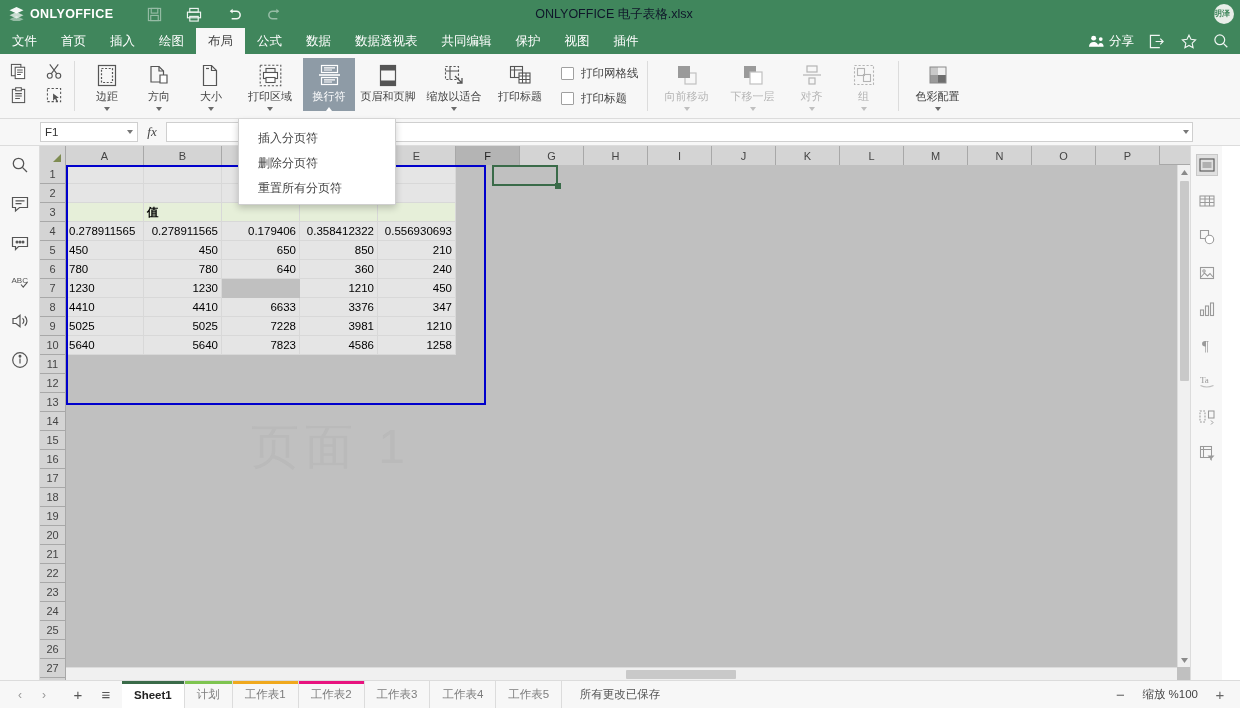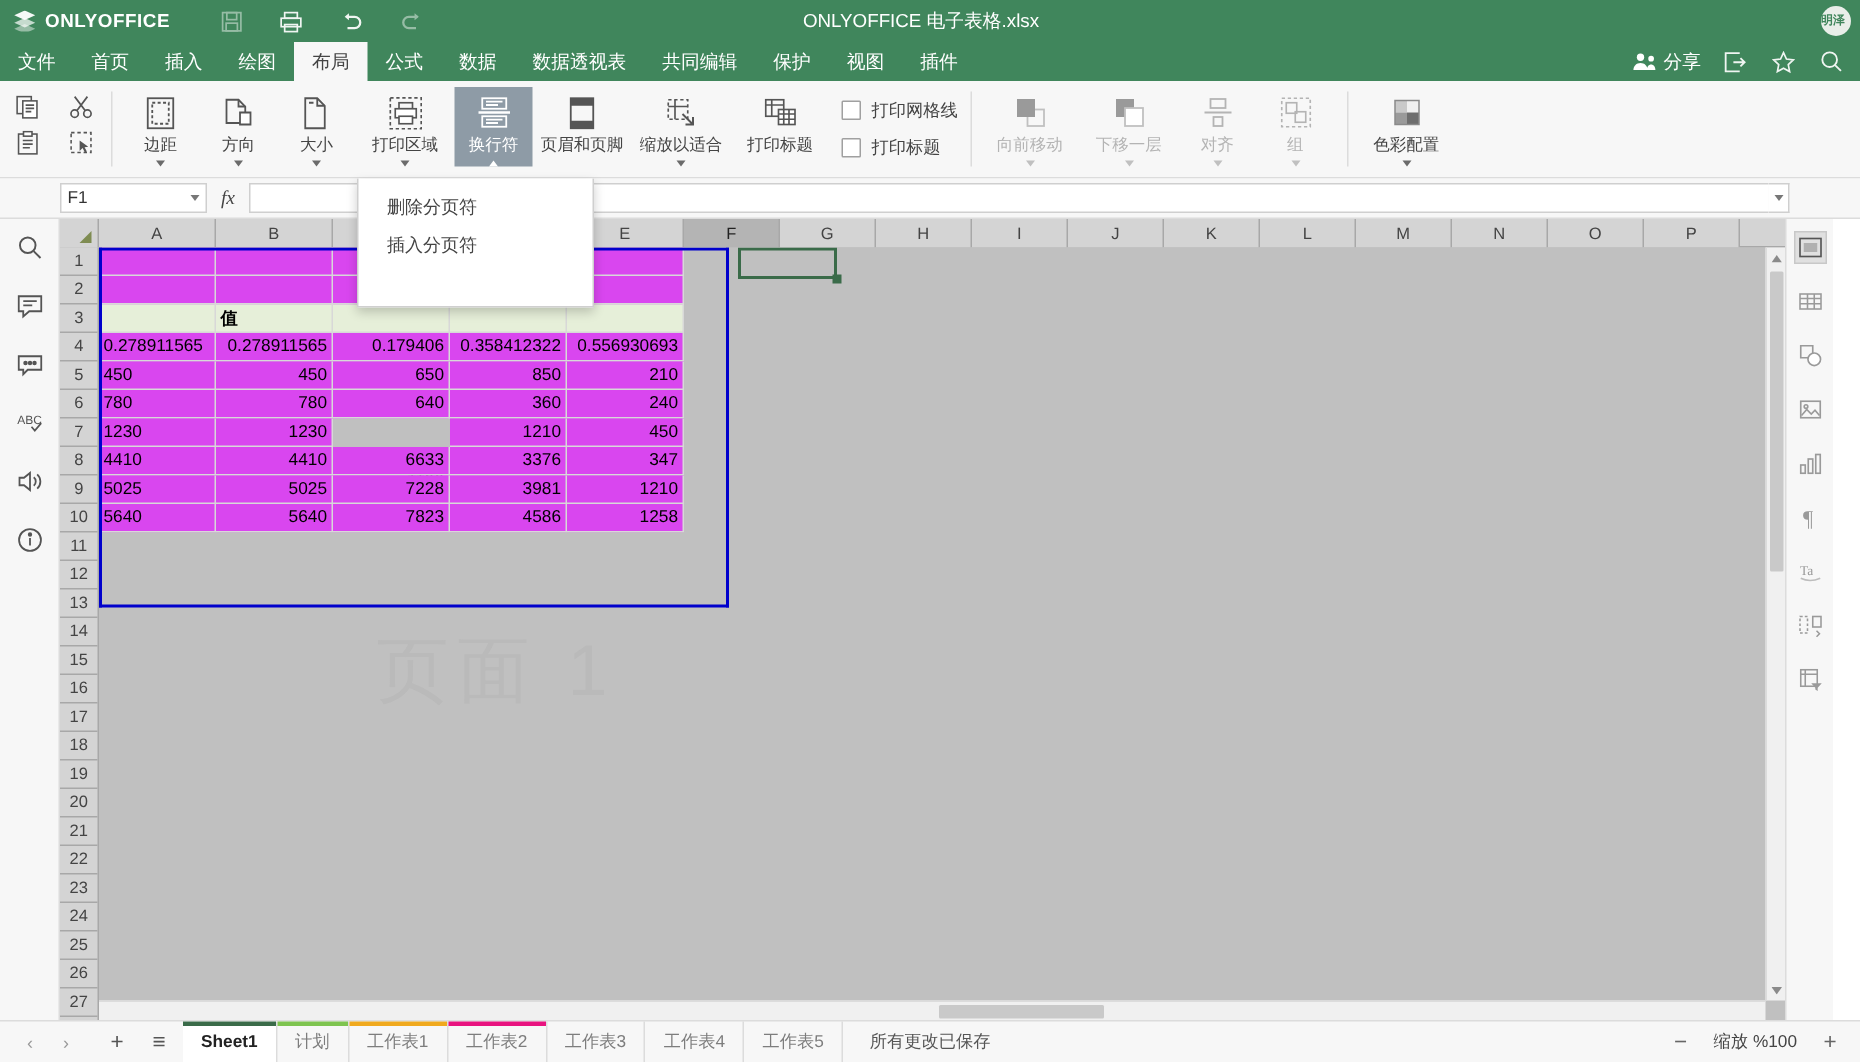--- a/index.html
+++ b/index.html
@@ -17,21 +17,21 @@
     position:absolute; left:0; top:0; width:1240px; height:28px;
     background:#40865c; display:flex; align-items:center;
   }
   .brand { display:flex; align-items:center; gap:6px; padding-left:9px; }
   .brand-logo { width:15px; height:14px; position:relative; }
   .brand-name { color:#ffffff; font-size:12.5px; font-weight:bold; letter-spacing:.4px; }
   .tb-icons { display:flex; align-items:center; gap:22px; margin-left:32px; }
   .tb-ic { width:18px; height:18px; opacity:.92; display:flex; align-items:center; justify-content:center; }
   .tb-ic.dim { opacity:.45; }
   .doc-title {
-    position:absolute; left:0; right:12px; text-align:center; color:#ffffff;
+    position:absolute; left:0; right:12px; text-align:center; color:#0f172a;
     font-size:12.5px; line-height:28px; pointer-events:none;
   }
   .avatar {
     position:absolute; right:6px; top:4px; width:20px; height:20px; border-radius:50%;
     background:#e9eee9; color:#40865c; font-size:8px; line-height:20px; text-align:left;
     font-weight:bold; overflow:hidden;
   }
 
   
   .tabbar {
@@ -141,21 +141,21 @@
     height:19px; border-bottom:1px solid #a8a8a8; font-size:11px; color:#444;
     display:flex; align-items:center; justify-content:center;
   }
   .canvas { position:absolute; left:26px; top:19px; right:0; bottom:0; overflow:hidden; background:#c0c0c0; }
   .sheetrow { display:flex; height:19px; }
   .cell {
     height:19px; border-right:1px solid #d8d8d8; border-bottom:1px solid #d8d8d8;
     font-size:11.5px; color:#000; display:flex; align-items:center; padding:0 3px;
     overflow:hidden; white-space:nowrap;
   }
-  .cell.white { background:#d946ef; }
+  .cell.white { background:#e5e5e5; }
   .cell.r { justify-content:flex-end; }
   .cell.b { font-weight:bold; }
   .cell.hdrfill { background:#e6efd9; }
   .cell.blank { background:#c0c0c0; border-right-color:#c0c0c0; border-bottom-color:#c0c0c0; }
 
   .watermark {
     position:absolute; left:185px; top:250px; font-size:48px; color:#b9b9b9;
     font-weight:500; letter-spacing:6px; pointer-events:none; z-index:5; opacity:.85;
   }
   .pbline { position:absolute; background:#0000cc; z-index:8; }
@@ -1144,22 +1144,23 @@
             <path d="M3.5 5 0 0h7z" fill="#8a8a8a"></path>
           </svg>
         </div>
     </div>
     <div class="hsb">
       <div class="hsb-thumb"></div>
     </div>
   </div>
 
   <div class="menu">
+    <div class="menu-item">插入分页符</div>
     <div class="menu-item">删除分页符</div>
-    <div class="menu-item">插入分页符</div>
+    <div class="menu-item">重置所有分页符</div>
   </div>
 
   <div class="statusbar">
     <div class="nav-arrows">
       <span class="nav-ar">‹</span>
       <span class="nav-ar">›</span>
     </div>
     <div class="sb-tools">
       <span class="sb-tool">+</span>
       <span class="sb-tool">≡</span>

